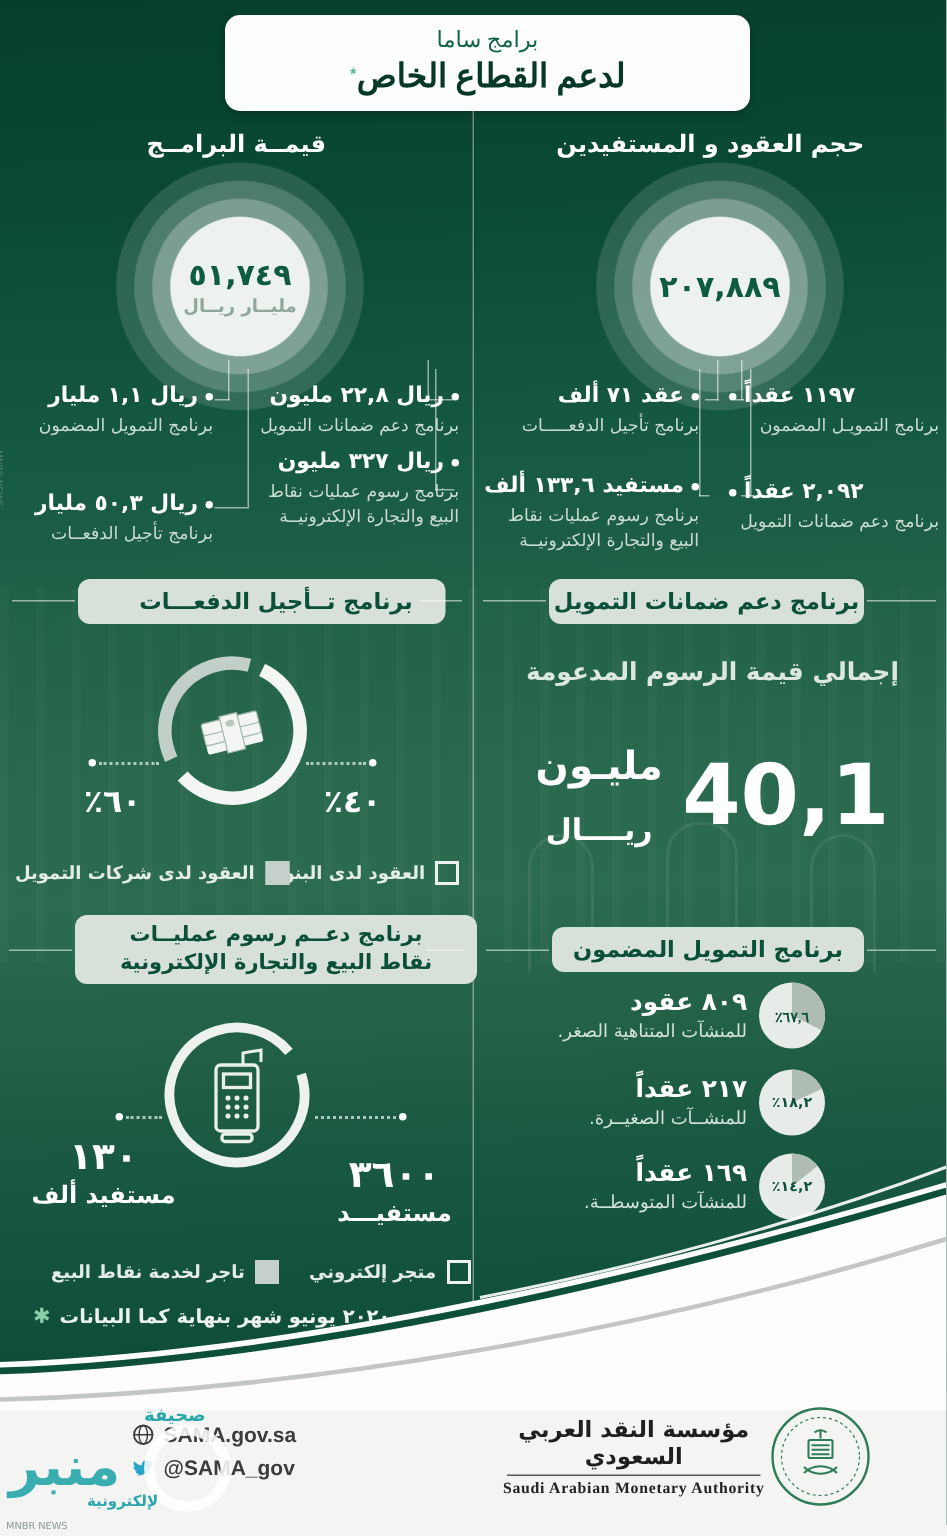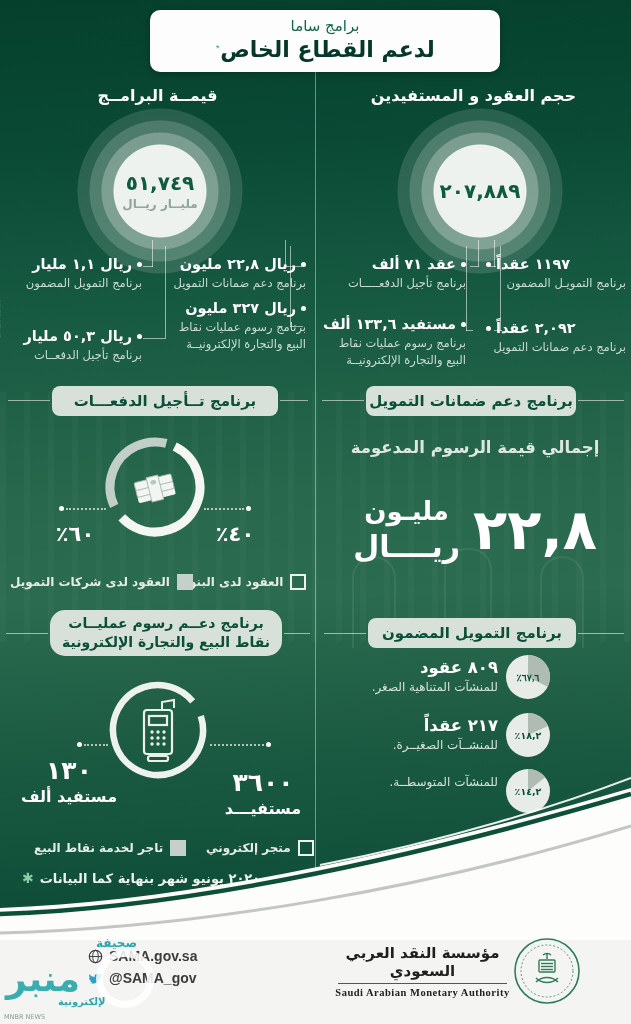--- a/index.html
+++ b/index.html
@@ -9,21 +9,21 @@
     background:linear-gradient(178deg,#05402c 0%,#0a4a35 14%,#175a42 30%,#28684d 48%,#2b6b4f 58%,#1a5941 74%,#0d4c37 88%,#094733 100%);
   }
   .abs{position:absolute;}
   
   .photo-hint{left:0;top:392px;width:631px;height:250px;
     background:repeating-linear-gradient(90deg,rgba(255,255,255,.05) 0 6px,rgba(255,255,255,0) 6px 24px);
     opacity:.55;}
   .arch{border:2px solid rgba(255,255,255,.08);border-bottom:none;border-radius:22px 22px 0 0;}
   
   .title-card{left:150px;top:10px;width:330px;background:#fcfdfc;border-radius:10px;
-    padding:7px 10px 10px;text-align:center;direction:rtl;box-shadow:0 2px 6px rgba(0,0,0,.25);}
+    padding:7px 10px 10px;text-align:center;direction:rtl;box-shadow:0 2px 6px rgba(0,0,0,.25);font-family:Liberation Serif, serif;}
   .title-l1{font-size:15px;color:#11654a;}
   .title-l2{font-size:22px;font-weight:800;color:#06382a;margin-top:2px;}
   .title-star{font-size:9px;color:#58b88f;vertical-align:super;}
   .vline{width:1px;background:rgba(255,255,255,.4);}
   .hline{height:1px;background:rgba(255,255,255,.55);}
   .conn{background:rgba(255,255,255,.55);}
   .sec-title{direction:rtl;text-align:center;color:#fff;font-weight:800;font-size:16px;}
   .big-circle{width:166px;height:166px;border-radius:50%;display:flex;flex-direction:column;
     align-items:center;justify-content:center;
     background:radial-gradient(circle,#eef2ee 0 46px,rgba(235,240,236,.5) 47px 58px,rgba(235,240,236,.3) 59px 70px,rgba(235,240,236,.14) 71px 82px,rgba(235,240,236,0) 83px);}
@@ -41,21 +41,21 @@
   .dotline.dot-l::before{content:"";position:absolute;width:5px;height:5px;background:#fff;border-radius:50%;top:-4px;left:-7px;}
   .dotline.dot-r::after{content:"";position:absolute;width:5px;height:5px;background:#fff;border-radius:50%;top:-4px;right:-7px;}
   .legend{display:flex;direction:rtl;align-items:center;gap:7px;color:#e3ece6;font-size:12px;font-weight:700;white-space:nowrap;}
   .lbox{width:12px;height:12px;border:2px solid #eef2ee;background:transparent;flex:0 0 auto;}
   .lbox.filled{background:#c4d0c9;border-color:#c4d0c9;}
   .fees-title{direction:rtl;color:#dde7e1;font-weight:800;font-size:16.5px;text-align:center;}
   .fees-row{display:flex;direction:rtl;justify-content:center;align-items:center;gap:13px;color:#fff;}
   .fees-num{font-size:56px;font-weight:800;line-height:.95;direction:ltr;}
   .fees-units{display:flex;flex-direction:column;align-items:center;gap:3px;font-weight:800;}
   .fees-u1{font-size:26px;}
-  .fees-u2{font-size:30px;letter-spacing:1px;}
+  .fees-u2{font-size:20px;letter-spacing:1px;margin-top:12px;}
   .bd-count{display:flex;direction:ltr;justify-content:flex-end;font-weight:800;color:#fff;font-size:16.5px;white-space:nowrap;}
   .bd-desc{direction:rtl;text-align:right;color:#d3e2da;font-size:12px;margin-top:3px;}
   .pie{width:46px;height:46px;}
   .pie-pct{position:absolute;left:0;top:18px;width:100%;text-align:center;color:#0b5138;font-weight:800;font-size:9.5px;direction:ltr;}
   .pos-label{text-align:center;color:#fff;font-weight:800;}
   .pos-num{font-size:25px;direction:ltr;}
   .pos-word{font-size:16px;font-weight:700;direction:ltr;margin-top:2px;}
   .footnote{display:flex;direction:ltr;align-items:center;gap:6px;}
   .fn-star{color:#8bcfa9;font-size:14px;font-weight:800;}
   .fn-text{color:#ecf3ee;font-weight:700;font-size:13px;direction:ltr;}
@@ -167,21 +167,21 @@
   </div>
   <div class="abs item bullet-left" style="left:486px;top:320px;width:140px;">
     <div class="numline">
         <span class="bullet"></span>
         <span>٢,٠٩٢ عقداً</span>
       </div>
     <div class="prog">برنامج دعم ضمانات التمويل</div>
   </div>
 
   <div class="abs hline" style="left:8px;top:400px;width:42px;"></div>
-  <div class="abs pill" style="left:52px;top:386px;width:226px;height:30px;font-size:15px;">برنامج تــأجيل الدفعـــات</div>
+  <div class="abs pill" style="left:52px;top:386px;width:226px;height:30px;font-size:15px;padding-left:19px;">برنامج تــأجيل الدفعـــات</div>
   <div class="abs hline" style="left:280px;top:400px;width:28px;"></div>
   <div class="abs hline" style="left:322px;top:400px;width:42px;"></div>
   <div class="abs pill" style="left:366px;top:386px;width:210px;height:30px;font-size:15px;">برنامج دعم ضمانات التمويل</div>
   <div class="abs hline" style="left:578px;top:400px;width:46px;"></div>
 
   <svg class="abs" style="left:100px;top:432px;" width="110" height="110" viewBox="0 0 110 110">
     <circle cx="55" cy="55" r="45" fill="none" stroke="#f3f6f3" stroke-width="9" pathLength="100" transform="rotate(-64 55 55)" stroke-dasharray="56 44"></circle>
     <circle cx="55" cy="55" r="45" fill="none" stroke="#c2cfc8" stroke-width="9" pathLength="100" transform="rotate(155 55 55)" stroke-dasharray="36 64"></circle>
     <g transform="translate(55,57) rotate(-14)">
       <rect x="-19" y="2" width="38" height="8" rx="1.5" fill="#f2f5f2"></rect>
@@ -199,29 +199,29 @@
     <span class="lbox"></span>
     <span>العقود لدى البنوك</span>
   </div>
   <div class="abs legend" style="left:10px;top:574px;">
     <span class="lbox filled"></span>
     <span>العقود لدى شركات التمويل</span>
   </div>
 
   <div class="abs fees-title" style="left:325px;top:438px;width:300px;">إجمالي قيمة الرسوم المدعومة</div>
   <div class="abs fees-row" style="left:330px;top:496px;width:290px;">
-    <div class="fees-num">٢٢,٨</div>
+    <div class="fees-num">40,1</div>
     <div class="fees-units">
       <div class="fees-u1">مليـون</div>
       <div class="fees-u2">ريــــال</div>
     </div>
   </div>
 
   <div class="abs hline" style="left:6px;top:633px;width:42px;"></div>
-  <div class="abs pill" style="left:50px;top:610px;width:232px;height:46px;font-size:14px;flex-direction:column;border-radius:15px;">
+  <div class="abs pill" style="left:50px;top:610px;width:268px;height:46px;font-size:14px;flex-direction:column;">
     <div>برنامج دعــم رسوم عمليــات</div>
     <div>نقاط البيع والتجارة الإلكترونية</div>
   </div>
   <div class="abs hline" style="left:284px;top:633px;width:26px;"></div>
   <div class="abs hline" style="left:324px;top:633px;width:42px;"></div>
   <div class="abs pill" style="left:368px;top:618px;width:208px;height:30px;font-size:15px;">برنامج التمويل المضمون</div>
   <div class="abs hline" style="left:578px;top:633px;width:46px;"></div>
 
   <div class="abs" style="left:330px;top:658px;width:168px;">
     <div class="bd-count">٨٠٩ عقود</div>
@@ -239,20 +239,21 @@
     <div class="bd-desc">للمنشــآت الصغيــرة.</div>
   </div>
   <div class="abs pie" style="left:505px;top:712px;">
     <svg width="46" height="46" viewBox="0 0 46 46">
         <circle cx="23" cy="23" r="22" fill="#e8ece8"></circle>
         <path fill="#aebcb3" d="M23,23 L23,1 A22,22 0 0 1 43.02,13.88 Z"></path>
       </svg>
     <div class="pie-pct">٪١٨,٢</div>
   </div>
   <div class="abs" style="left:330px;top:772px;width:168px;">
+    <div class="bd-count">١٦٩ عقداً</div>
     <div class="bd-desc">للمنشآت المتوسطــة.</div>
   </div>
   <div class="abs pie" style="left:505px;top:768px;">
     <svg width="46" height="46" viewBox="0 0 46 46">
         <circle cx="23" cy="23" r="22" fill="#e8ece8"></circle>
         <path fill="#aebcb3" d="M23,23 L23,1 A22,22 0 0 1 40.13,9.19 Z"></path>
       </svg>
     <div class="pie-pct">٪١٤,٢</div>
   </div>
 

